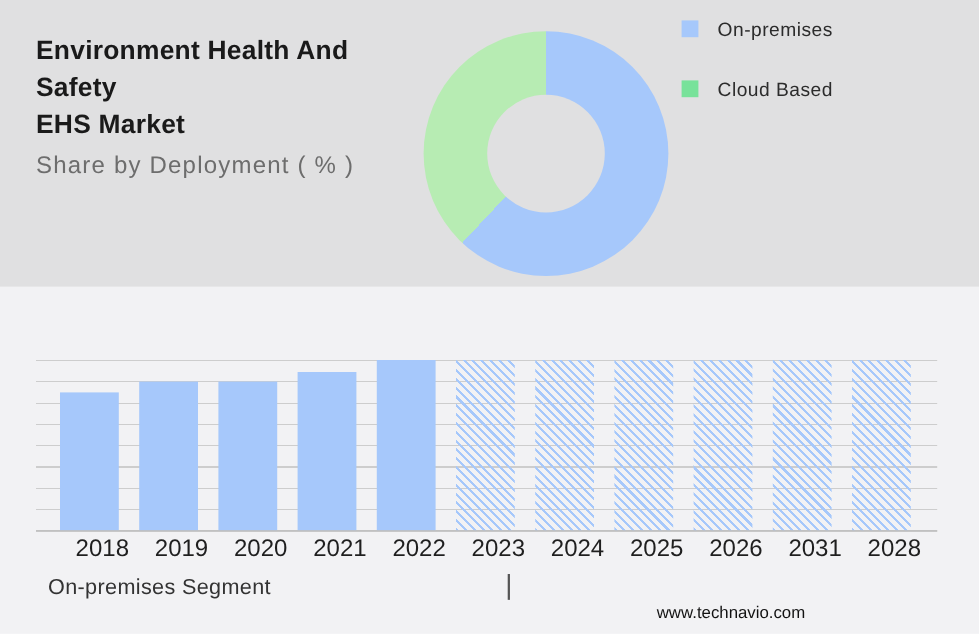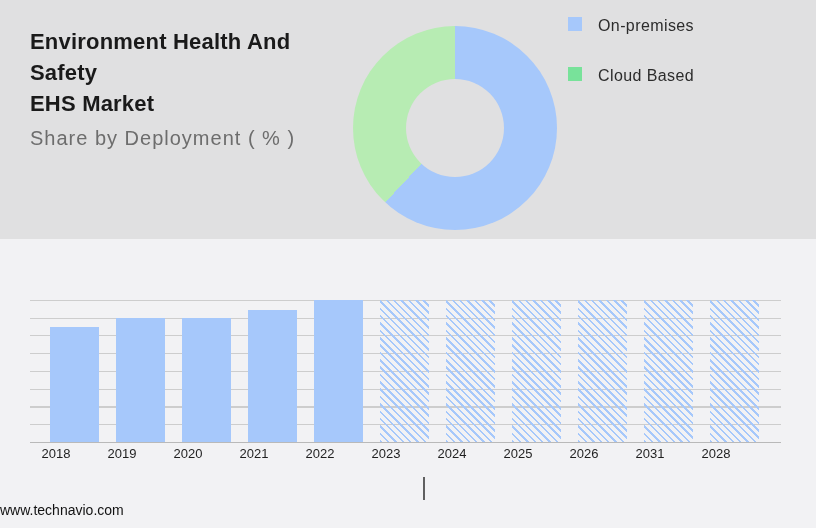--- a/index.html
+++ b/index.html
@@ -33,28 +33,28 @@
 
   
   .bottom{position:absolute;left:0;top:239px;width:816px;height:289px;background:var(--bottom-bg)}
   .plot{position:absolute;left:30px;top:61px;width:751px;height:143px;
         background:repeating-linear-gradient(to bottom,var(--grid) 0 1px,transparent 1px 17.75px)}
   .axis{position:absolute;left:30px;top:203px;width:751px;height:1px;background:#b9b9b9}
   .bar{position:absolute;bottom:1px;width:49px}
   .bar.solid{background:var(--blue)}
   .bar.hatched{background:repeating-linear-gradient(45deg,var(--blue) 0 1.8px,transparent 1.8px 5.2px)}
   .xlabels{position:absolute;left:0;top:0;width:816px;height:0}
-  .xlabel{position:absolute;top:207px;width:66px;text-align:left;font-size:13px;color:#1f1f1f}
+  .xlabel{position:absolute;top:207px;width:66px;text-align:right;font-size:20px;color:#1f1f1f}
 
   .segment-label{position:absolute;left:40px;top:240px;font-size:18px;color:#333;letter-spacing:.3px}
   .stat-divider{position:absolute;left:421px;top:235px;font-size:23px;font-weight:300;color:#555}
   .stat{position:absolute;left:460px;top:240px;font-size:20px;color:#454545;white-space:nowrap}
   .stat .stat-prefix{margin-right:6px}
   .stat .stat-value{font-weight:700;color:#383838}
-  .website{position:absolute;left:0;top:263px;width:671px;text-align:left;
+  .website{position:absolute;left:0;top:263px;width:671px;text-align:right;
            font-size:14px;color:#121212}
 </style>
 </head>
 <body>
 
 <div class="page">
 
   <section class="top">
     <div class="titles">
       <div class="title-line">Environment Health And Safety</div>
@@ -100,17 +100,18 @@
         <div class="xlabel" style="left: 239.5px;">2021</div>
         <div class="xlabel" style="left: 305.5px;">2022</div>
         <div class="xlabel" style="left: 371.5px;">2023</div>
         <div class="xlabel" style="left: 437.5px;">2024</div>
         <div class="xlabel" style="left: 503.5px;">2025</div>
         <div class="xlabel" style="left: 569.5px;">2026</div>
         <div class="xlabel" style="left: 635.5px;">2031</div>
         <div class="xlabel" style="left: 701.5px;">2028</div>
       </div>
 
+    <div class="segment-label">On-premises Segment</div>
     <div class="stat-divider">|</div>
     <div class="website">www.technavio.com</div>
   </section>
 
 </div>
 
 </body></html>

